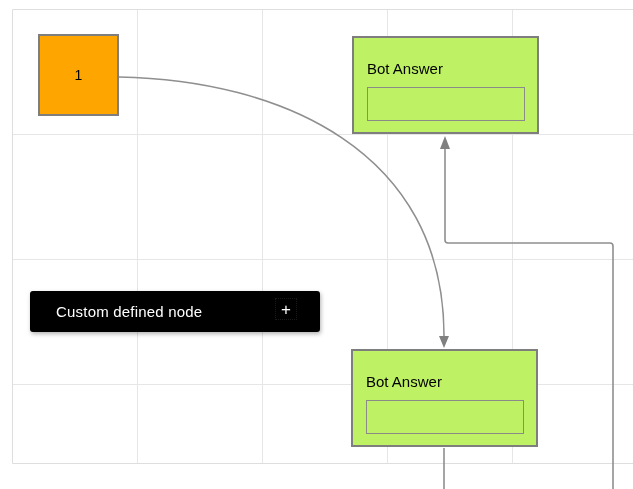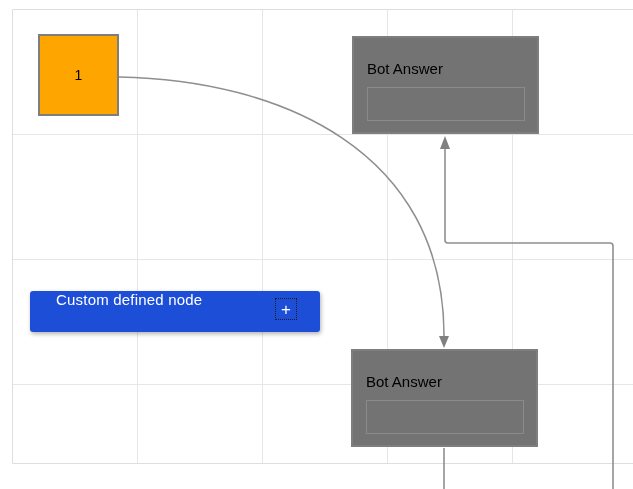--- a/index.html
+++ b/index.html
@@ -9,33 +9,33 @@
   }
   .layer{position:absolute;left:0;top:0;width:633px;height:489px;}
   .nodes{pointer-events:none;}
   .nodes > div{pointer-events:auto;}
   .node{position:absolute;box-sizing:border-box;}
   .square-node{
     background:#FFA500;border:2px solid #7E7E7E;
     display:flex;align-items:center;justify-content:center;
     font-size:14px;color:#000;
   }
-  .bot-node{background:#737373;border:2px solid #7E7E7E;}
+  .bot-node{background:#bef264;border:2px solid #7E7E7E;}
   .bot-title{
     margin:22px 0 0 13px;font-size:15px;color:#000;line-height:18px;
   }
   .bot-field{
     box-sizing:border-box;margin:9px 12px 0 13px;height:34px;
     border:1px solid #8A8A8A;background:transparent;
   }
   .custom-node{
     position:absolute;left:30px;top:291px;width:290px;height:41px;
-    box-sizing:border-box;background:#1d4ed8;border-radius:3px;
+    box-sizing:border-box;background:#000000;border-radius:3px;
     box-shadow:1px 2px 4px rgba(0,0,0,0.30);
-    display:flex;
+    display:flex;align-items:center;
   }
   .custom-label{
     color:#ffffff;font-size:15px;padding-left:26px;letter-spacing:0.2px;
   }
   .add-btn{
     position:absolute;left:245px;top:7px;width:22px;height:22px;
     box-sizing:border-box;border:1px dotted #1a1a1a;
     display:flex;align-items:center;justify-content:center;
     color:#ffffff;font-size:17px;font-weight:400;line-height:1;
     cursor:pointer;

